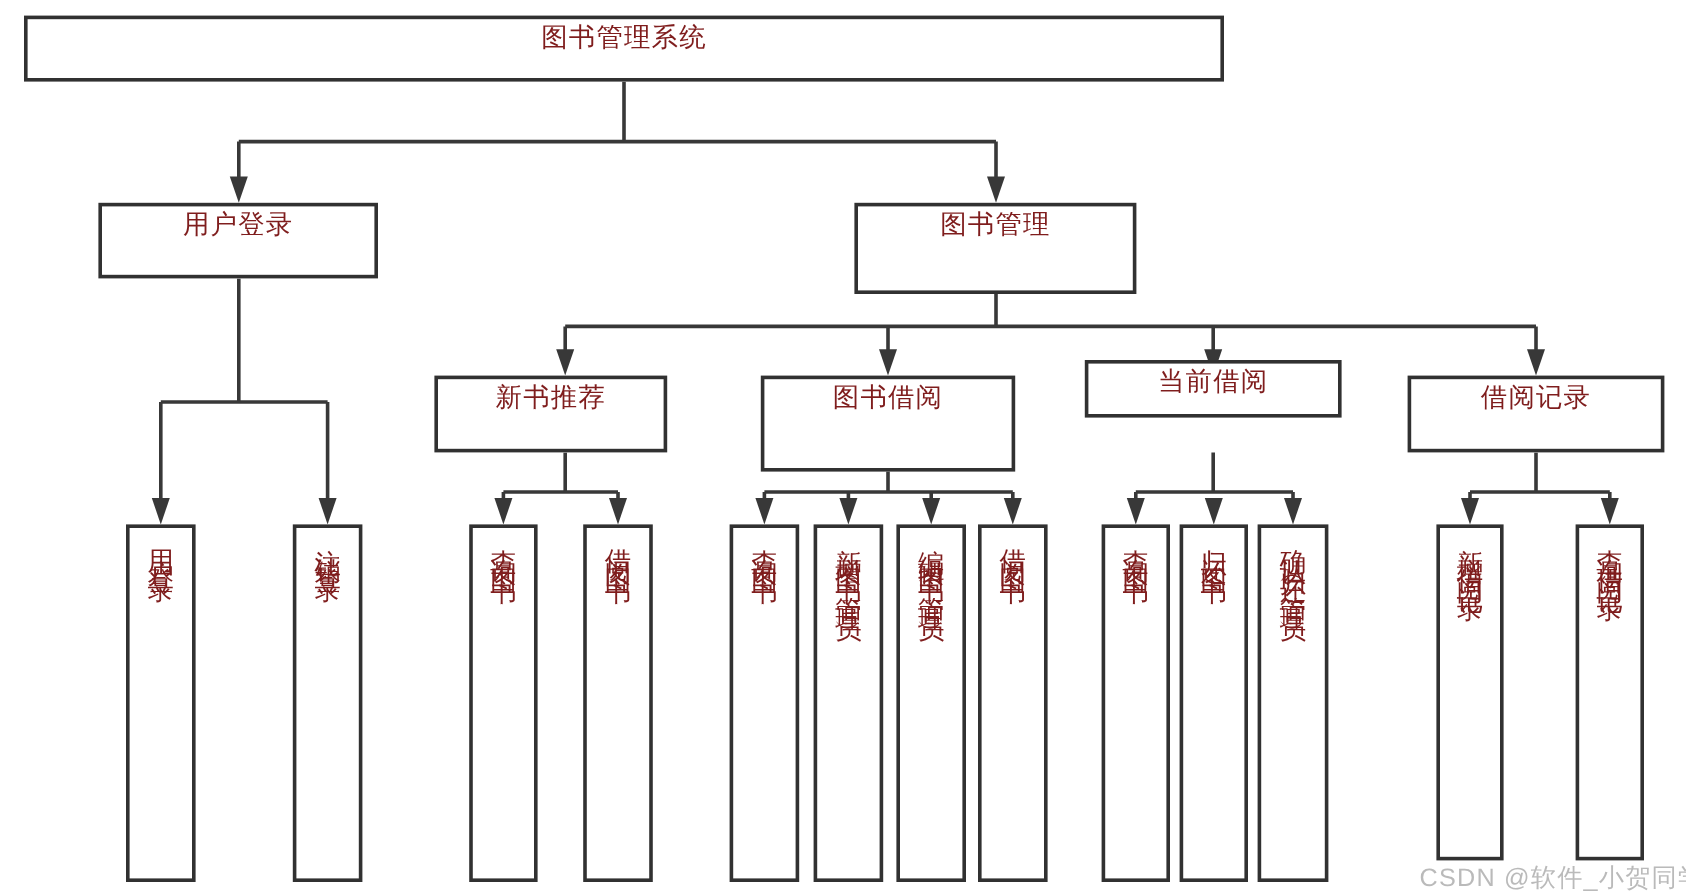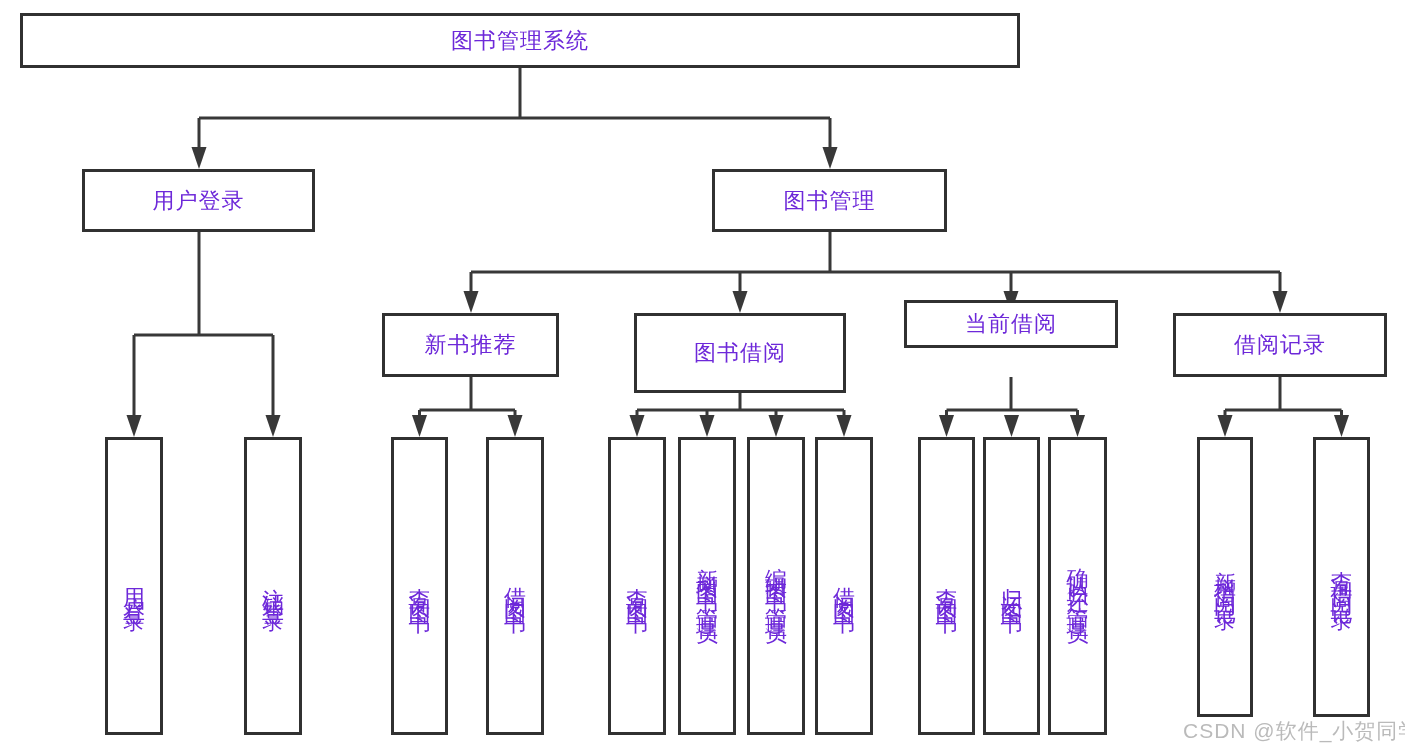--- a/index.html
+++ b/index.html
@@ -15,43 +15,42 @@
     position: absolute;
     left: 0; top: 0;
     width: 1405px; height: 747px;
     z-index: 1;
   }
   .node {
     position: absolute;
     box-sizing: border-box;
     background: #ffffff;
     border: 3px solid #313131;
-    color: #6d28d9;
+    color: #7f1d1d;
     display: flex;
-    align-items: center;
     justify-content: center;
     z-index: 2;
     font-size: 22px;
     letter-spacing: 1px;
   }
   .node.h { white-space: nowrap; }
   .node.v {
     font-size: 22px;
   }
   .node.v .vtext {
     writing-mode: vertical-rl;
     text-orientation: mixed;
     letter-spacing: 8px;
     line-height: 1;
   }
   
   .root-node   { left: 20px;  top: 13px;  width: 1000px; height: 55px; }
   .n-login     { left: 82px;  top: 169px; width: 233px;  height: 63px; }
-  .n-bookmgmt  { left: 712px; top: 169px; width: 235px;  height: 63px; }
-  .n-newbook   { left: 362px; top: 313px; width: 177px;  height: 64px; margin-left: 20px; }
+  .n-bookmgmt  { left: 712px; top: 169px; width: 235px;  height: 76px; }
+  .n-newbook   { left: 362px; top: 313px; width: 194px;  height: 64px; }
   .n-borrow    { left: 634px; top: 313px; width: 212px;  height: 80px; }
   .n-current   { left: 904px; top: 300px; width: 214px;  height: 48px; }
   .n-records   { left: 1173px;top: 313px; width: 214px;  height: 64px; }
 
   .leaf { top: 437px; height: 298px; width: 58px; }
   .l-userlogin   { left: 105px; }
   .l-logout      { left: 244px; }
   .l-query1      { left: 391px; width: 57px; }
   .l-borrow1     { left: 486px; }
   .l-query2      { left: 608px; }

